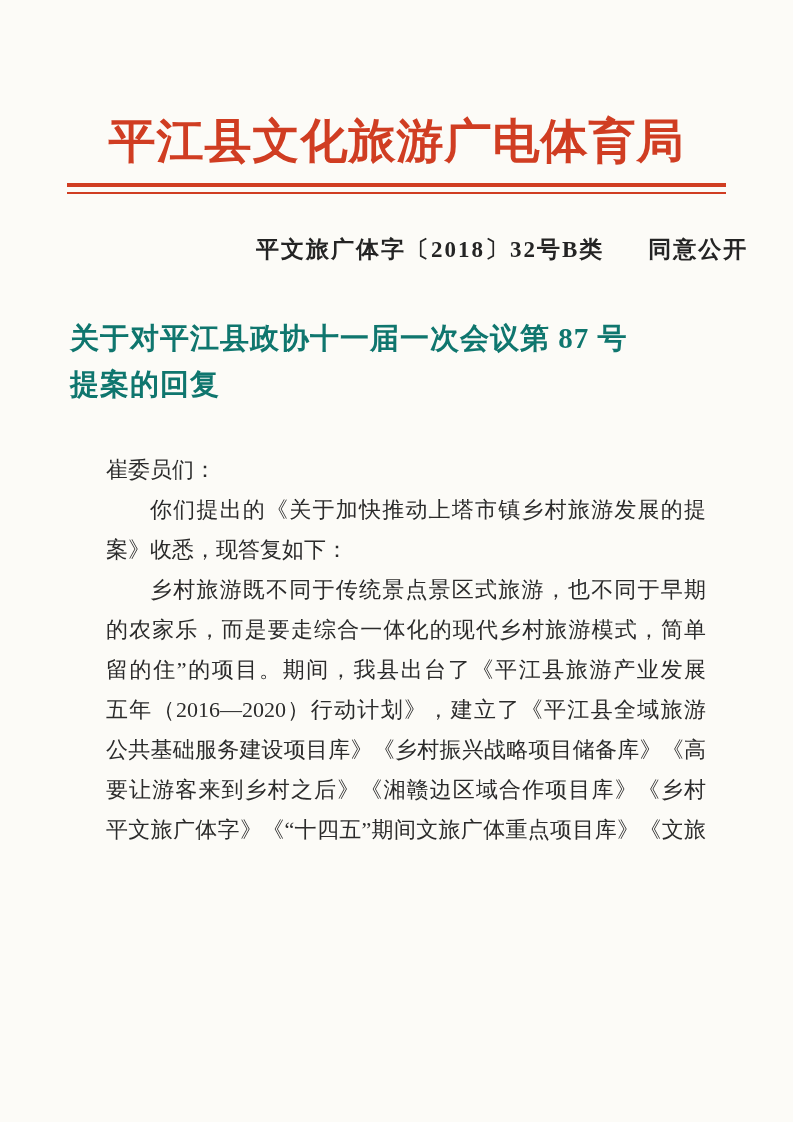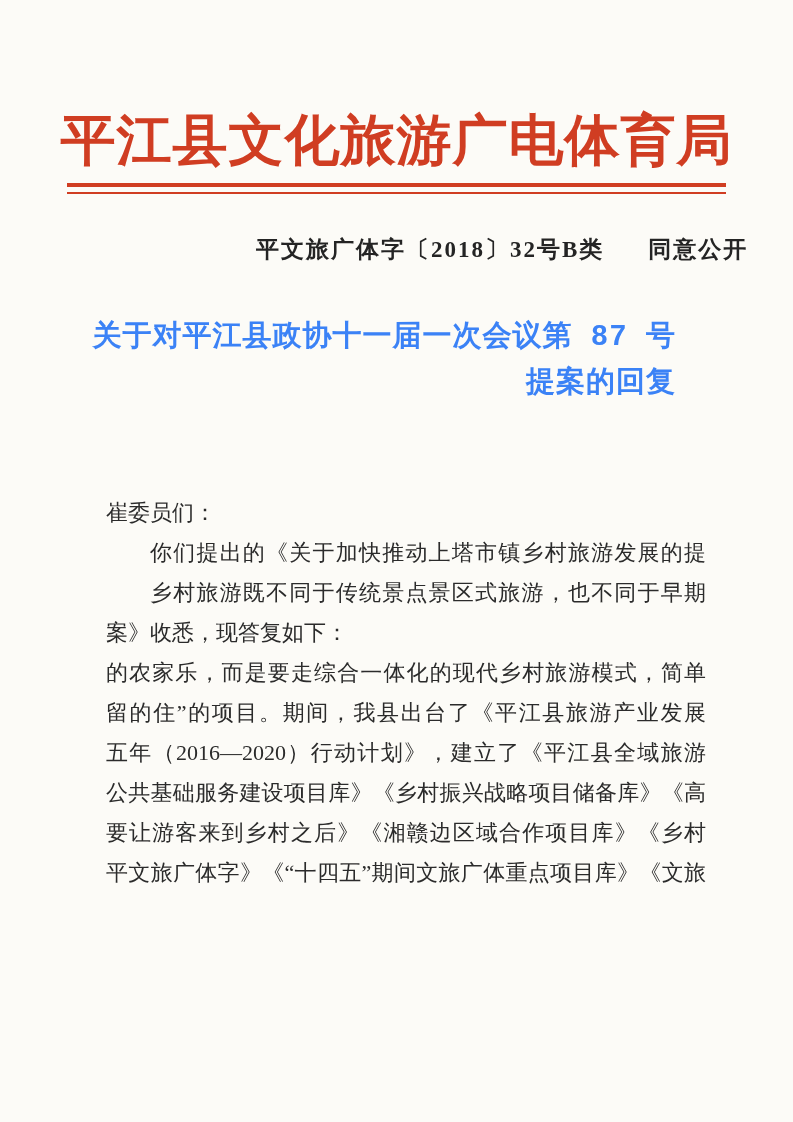--- a/index.html
+++ b/index.html
@@ -10,21 +10,21 @@
     margin: 0 auto;
     background: #fcfbf7;
     overflow: hidden;
     font-family: "Liberation Serif", "DejaVu Serif", serif;
   }
   
   .agency {
     position: absolute;
     top: 102px; left: 0; right: 0;
     text-align: center;
-    font-size: 55px;
+    font-size: 47px;
     line-height: 78px;
     font-weight: 900;
     color: #d03d22;
     letter-spacing: 1px;
     white-space: nowrap;
     font-family: "Liberation Serif", "DejaVu Serif", serif;
   }
   .rule-thick {
     position: absolute;
     top: 183px; left: 67px;
@@ -47,37 +47,36 @@
     color: #242424;
     letter-spacing: 2px;
     white-space: nowrap;
   }
   .docmeta .publicity { margin-left: 44px; }
   
   .title {
     position: absolute;
     top: 315px; left: 70px;
     width: 606px;
-    text-align: right;
+    text-align: left;
     font-size: 29px;
     line-height: 46px;
     font-weight: 700;
-    color: #3b82f6;
+    color: #0f766e;
     letter-spacing: 1px;
-    font-family: Liberation Mono, monospace;
+    font-family: Liberation Serif, serif;
   }
   
   .body-text {
     position: absolute;
     top: 450px; left: 106px;
     width: 600px;
     font-size: 22px;
     color: #2b2b2b;
     font-family: "Liberation Serif", "DejaVu Serif", serif;
-    margin-top: 43px;
   }
   .line {
     height: 40px;
     line-height: 40px;
     text-align: justify;
     text-align-last: justify;
     overflow: hidden;
   }
   .line.short { text-align-last: left; }
   .line.indent { text-indent: 44px; }
@@ -97,22 +96,22 @@
   </div>
 
   <div class="title">
     <div>关于对平江县政协十一届一次会议第 87 号</div>
     <div>提案的回复</div>
   </div>
 
   <div class="body-text">
     <div class="line short">崔委员们：</div>
     <div class="line indent">你们提出的《关于加快推动上塔市镇乡村旅游发展的提</div>
+    <div class="line short">案》收悉，现答复如下：</div>
     <div class="line indent">乡村旅游既不同于传统景点景区式旅游，也不同于早期</div>
-    <div class="line short">案》收悉，现答复如下：</div>
     <div class="line">的农家乐，而是要走综合一体化的现代乡村旅游模式，简单</div>
     <div class="line">留的住”的项目。期间，我县出台了《平江县旅游产业发展</div>
     <div class="line">五年（2016—2020）行动计划》，建立了《平江县全域旅游</div>
     <div class="line">公共基础服务建设项目库》《乡村振兴战略项目储备库》《高</div>
     <div class="line">要让游客来到乡村之后》《湘赣边区域合作项目库》《乡村</div>
     <div class="line">平文旅广体字》《“十四五”期间文旅广体重点项目库》《文旅</div>
   </div>
 
 </div>
 

